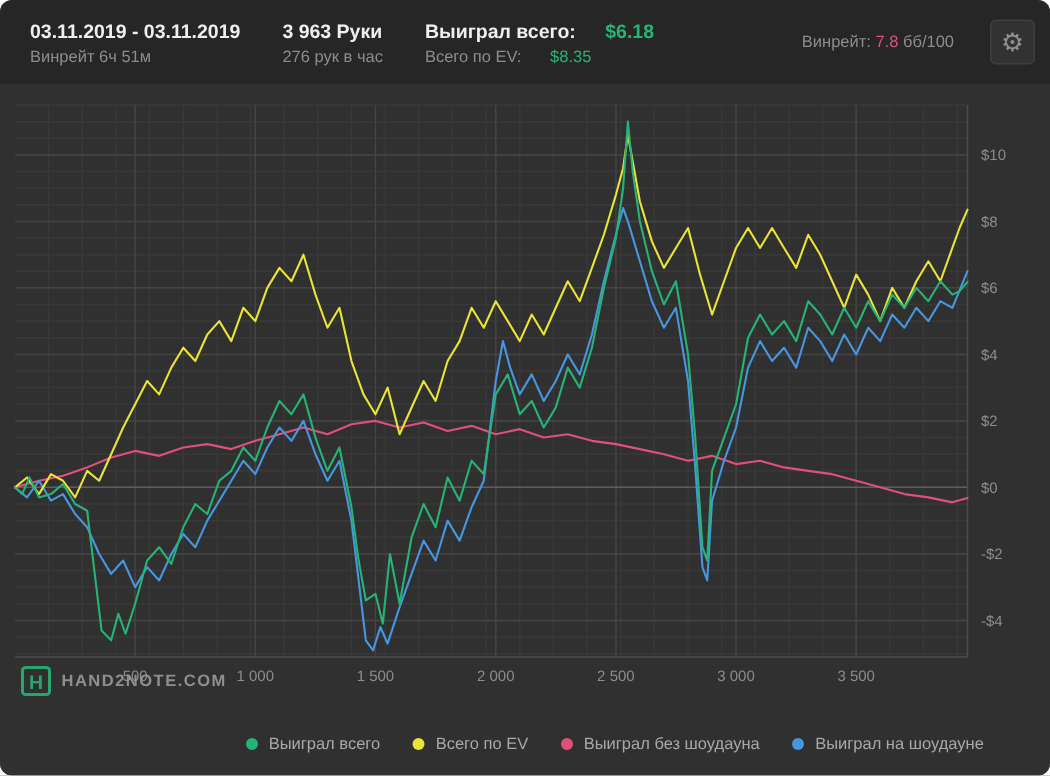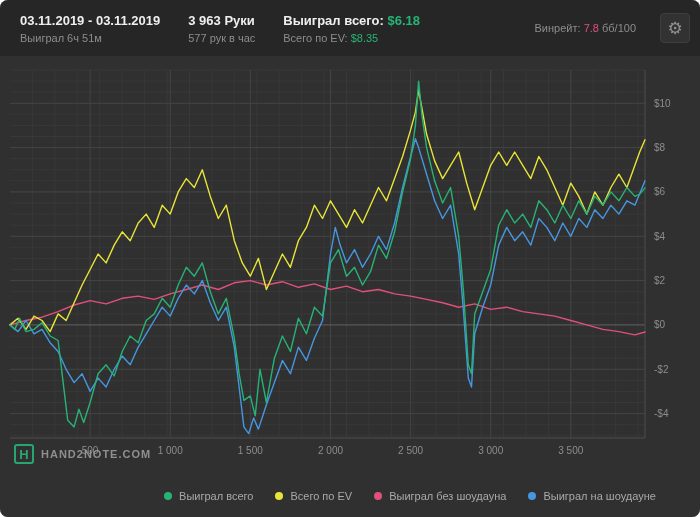--- a/index.html
+++ b/index.html
@@ -10,21 +10,21 @@
     box-shadow:0 0 0 1px #c9c9c9 inset;
   }
   
   .header {
     height:56px; background:#262626; display:flex; align-items:center;
     padding:0 10px 0 6px;
   }
   .hcol { padding:0 14px; display:flex; flex-direction:column; gap:4px; justify-content:space-between; }
   .h-main { font-size:13px; font-weight:bold; color:#efefef; white-space:nowrap; }
   .h-sub  { font-size:11px; color:#8d8d8d; white-space:nowrap; }
-  .val-green { color:#27b376; }
+  .val-green { color:#27b376;margin-left:16px; }
   .val-pink  { color:#e0507a; }
   .h-right { margin-left:auto; text-align:right; align-items:flex-end; }
   .gear-btn {
     width:30px; height:30px; margin-left:10px; border-radius:4px;
     background:#323232; border:1px solid #3e3e3e; color:#909090;
     display:flex; align-items:center; justify-content:center;
     font-size:17px; cursor:pointer; user-select:none;
   }
   
   .chart-area { position:relative; height:418px; background:#303030; }
@@ -49,25 +49,25 @@
   .legend-label { font-size:11px; color:#a9a9a9; white-space:nowrap; }
 </style>
 </head>
 <body>
 
 <div class="window">
 
   <div class="header">
     <div class="hcol">
       <div class="h-main">03.11.2019 - 03.11.2019</div>
-      <div class="h-sub">Выиграл 6ч 51м</div>
+      <div class="h-sub">Винрейт 6ч 51м</div>
     </div>
     <div class="hcol">
       <div class="h-main">3 963 Руки</div>
-      <div class="h-sub">577 рук в час</div>
+      <div class="h-sub">276 рук в час</div>
     </div>
     <div class="hcol">
       <div class="h-main">
         <span>Выиграл всего:</span>
         <span class="val-green">$6.18</span>
       </div>
       <div class="h-sub">
         <span>Всего по EV:</span>
         <span class="val-green">$8.35</span>
       </div>

